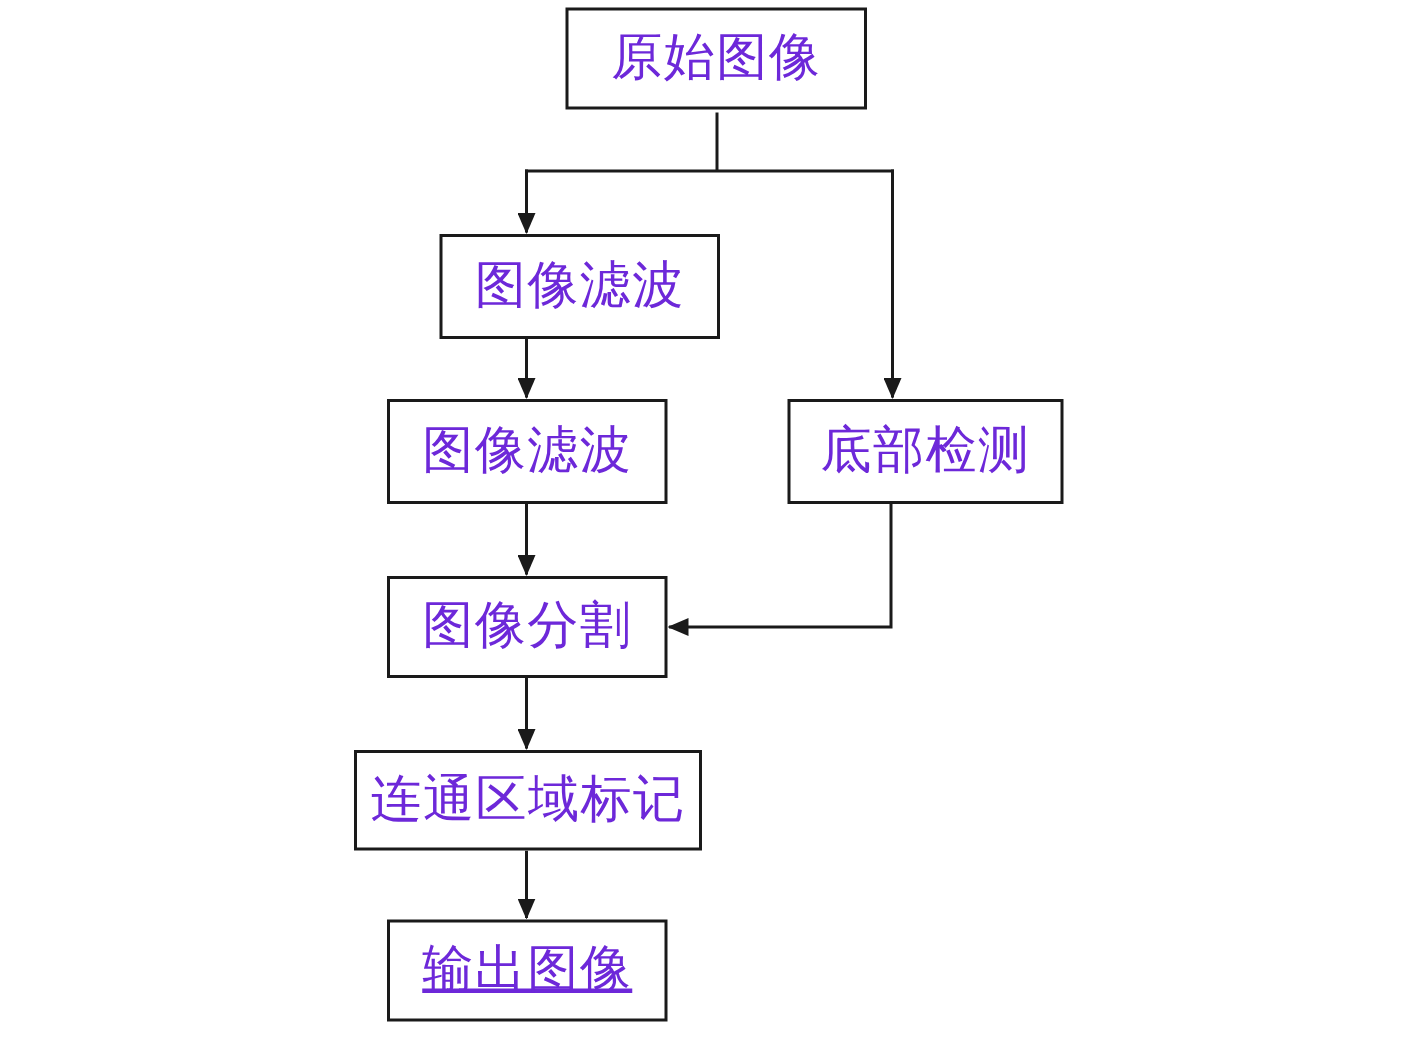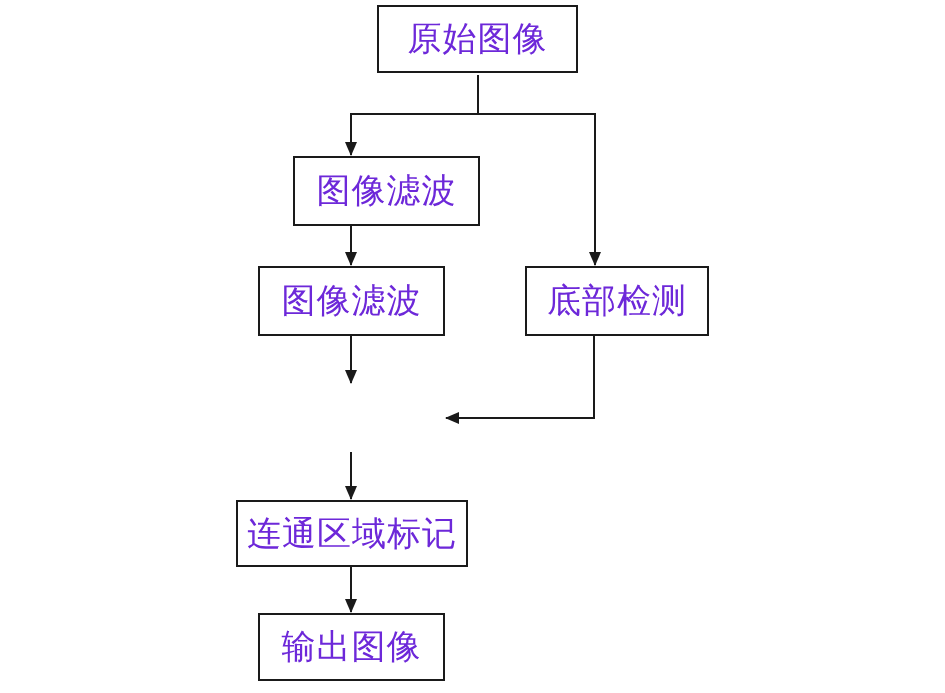--- a/index.html
+++ b/index.html
@@ -36,21 +36,21 @@
     color: #6d28d9;
     letter-spacing: 1px;
     white-space: nowrap;
   }
   .node-original      { left: 377px; top: 5px;   width: 201px; height: 68px; }
   .node-filter        { left: 258px; top: 156px; width: 187px; height: 70px; margin-left: 35px; }
   .node-sidelobe      { left: 258px; top: 266px; width: 187px; height: 70px; }
   .node-bottom-detect { left: 509px; top: 266px; width: 184px; height: 70px; margin-left: 16px; }
   .node-segmentation  { left: 258px; top: 384px; width: 187px; height: 68px; }
   .node-region-label  { left: 236px; top: 500px; width: 232px; height: 67px; }
-  .node-output        { left: 258px; top: 613px; width: 187px; height: 68px; }
+  .node-output        { left: 258px; top: 613px; width: 187px; height: 68px; text-decoration: underline; }
 </style>
 </head>
 <body>
 
 <div class="canvas">
 
   <svg class="connector-layer" viewBox="0 0 945 693" xmlns="http://www.w3.org/2000/svg">
     <defs>
       <marker id="arrowhead" viewBox="0 0 14 12" refX="13" refY="6" markerWidth="14" markerHeight="12" orient="auto" markerUnits="userSpaceOnUse">
         <path d="M0,0 L14,6 L0,12 Z" fill="#1a1a1a"></path>
@@ -85,20 +85,23 @@
   </div>
 
   <div class="node node-sidelobe">
     <span>图像滤波</span>
   </div>
 
   <div class="node node-bottom-detect">
     <span>底部检测</span>
   </div>
 
+  <div class="node node-segmentation">
+    <span>图像分割</span>
+  </div>
 
   <div class="node node-region-label">
     <span>连通区域标记</span>
   </div>
 
   <div class="node node-output">
     <span>输出图像</span>
   </div>
 
 </div>

